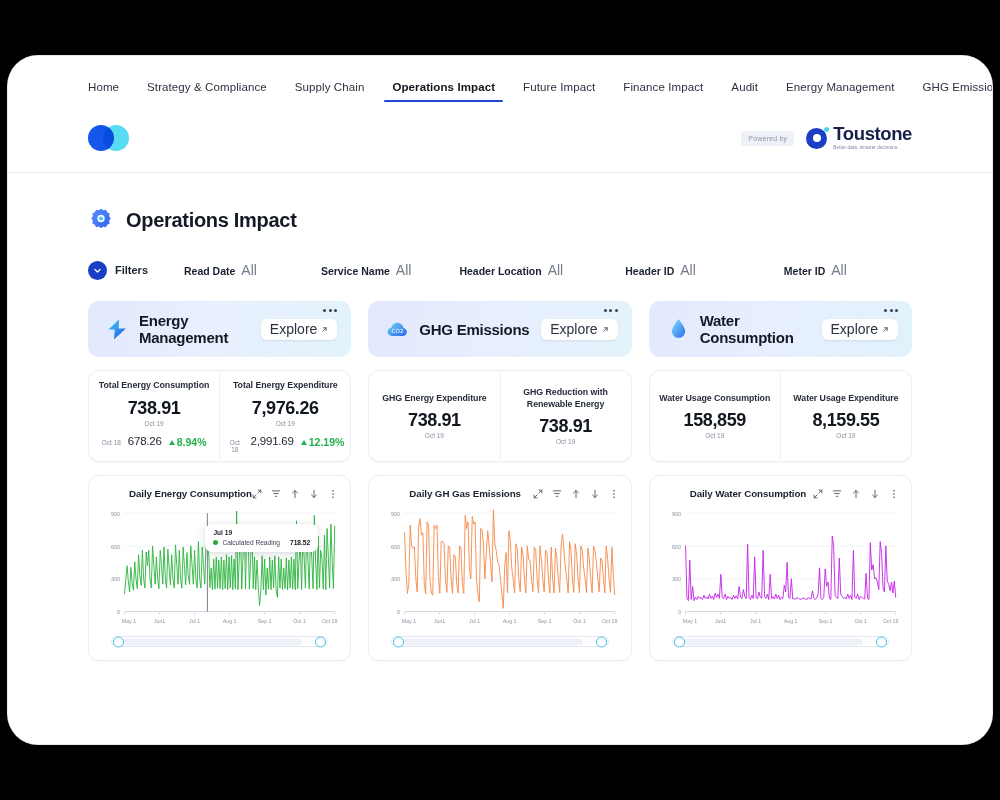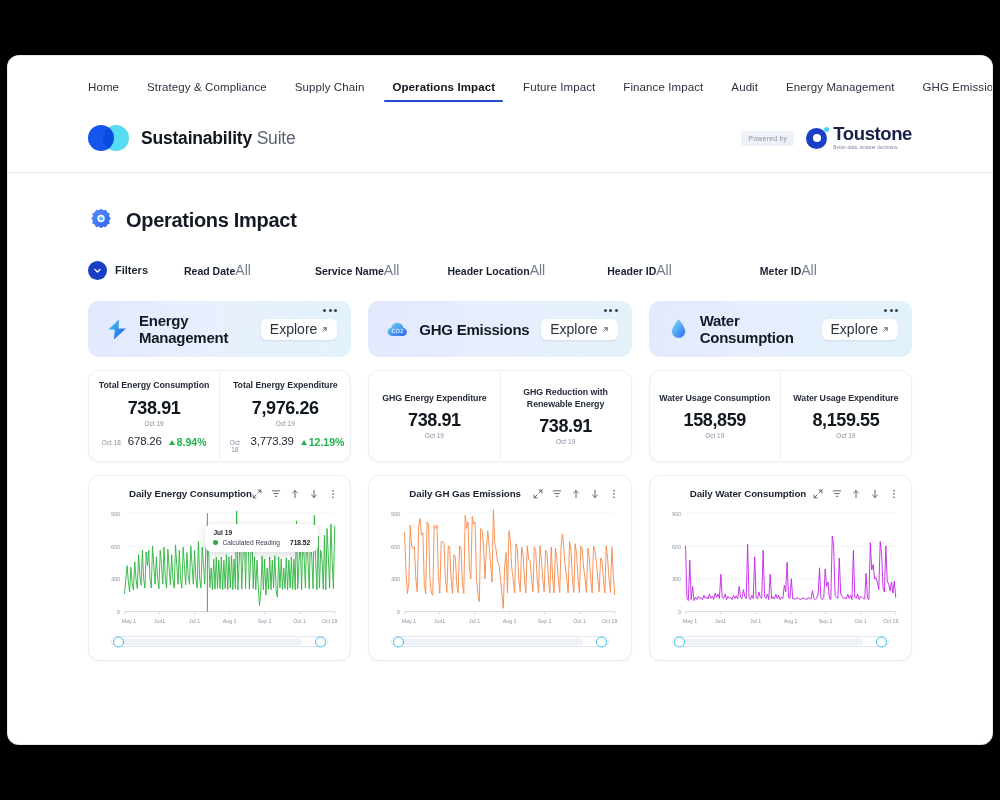--- a/index.html
+++ b/index.html
@@ -7,21 +7,21 @@
     width: 1000px; height: 800px;
     background: #000000;
     font-family: "Liberation Sans", sans-serif;
     overflow: hidden;
   }
   .screen {
     position: absolute;
     left: 8px; top: 56px;
     width: 984px; height: 688px;
     background: #ffffff;
-    border-radius: 11px;
+    border-radius: 30px;
     overflow: hidden;
     box-shadow: 0 0 0 1px #e8ebf2;
   }
 
   
   .navbar {
     height: 117px;
     background: #ffffff;
     border-bottom: 1px solid #e9ecf2;
     position: relative;
@@ -144,21 +144,21 @@
   }
   .fchip { display: flex; align-items: center; gap: 8px; }
   .fcircle {
     width: 19px; height: 19px; border-radius: 50%;
     background: #1a3fc4;
     display: flex; align-items: center; justify-content: center;
     flex: 0 0 auto;
   }
   .fcircle svg { display: block; }
   .flabel { font-size: 11px; font-weight: bold; color: #1a2230; }
-  .fitem { display: flex; align-items: baseline; }
+  .fitem { display: flex; align-items: baseline; gap: 6px; }
   .fitem .fname { font-size: 10.5px; font-weight: bold; color: #1a2230; white-space: nowrap; }
   .fitem .fval { font-size: 14px; color: #737b8b; }
 
   
   .cols {
     margin-top: 20px;
     display: grid;
     grid-template-columns: 1fr 1fr 1fr;
     gap: 17px;
   }
@@ -325,23 +325,20 @@
         <div class="navlink">Audit</div>
         <div class="navlink">Energy Management</div>
         <div class="navlink">GHG Emissions</div>
       </div>
 
     <div class="brandrow">
       <div class="brand">
         <div class="brandmark">
           <span class="c1"></span>
             <span class="c2"></span>
-        </div>
-        <div class="brandtext">
-          <b>Sustainability</b><span> Suite</span>
         </div>
       </div>
 
       <div class="powered">
         <div class="poweredby">Powered by</div>
         <div class="toustone">
           <div class="tmark">
               <span class="dot"></span>
             </div>
           <div class="twords">
@@ -441,21 +438,21 @@
                   <span>8.94%</span>
                 </span>
       </div>
             </div>
             <div class="kpi">
               <div class="klabel">Total Energy Expenditure</div>
       <div class="kvalue">7,976.26</div>
       <div class="kdate">Oct 19</div>
               <div class="krow">
         <span class="kprev-lbl">Oct 18</span>
-        <span class="kprev">3,773.39</span>
+        <span class="kprev">2,991.69</span>
         <span class="kdelta">
                   <span class="tri"></span>
                   <span>12.19%</span>
                 </span>
       </div>
             </div>
           </div>
           <div class="chartcard">
     <div class="charthead">
       <div class="ctitle">Daily Energy Consumption</div>

